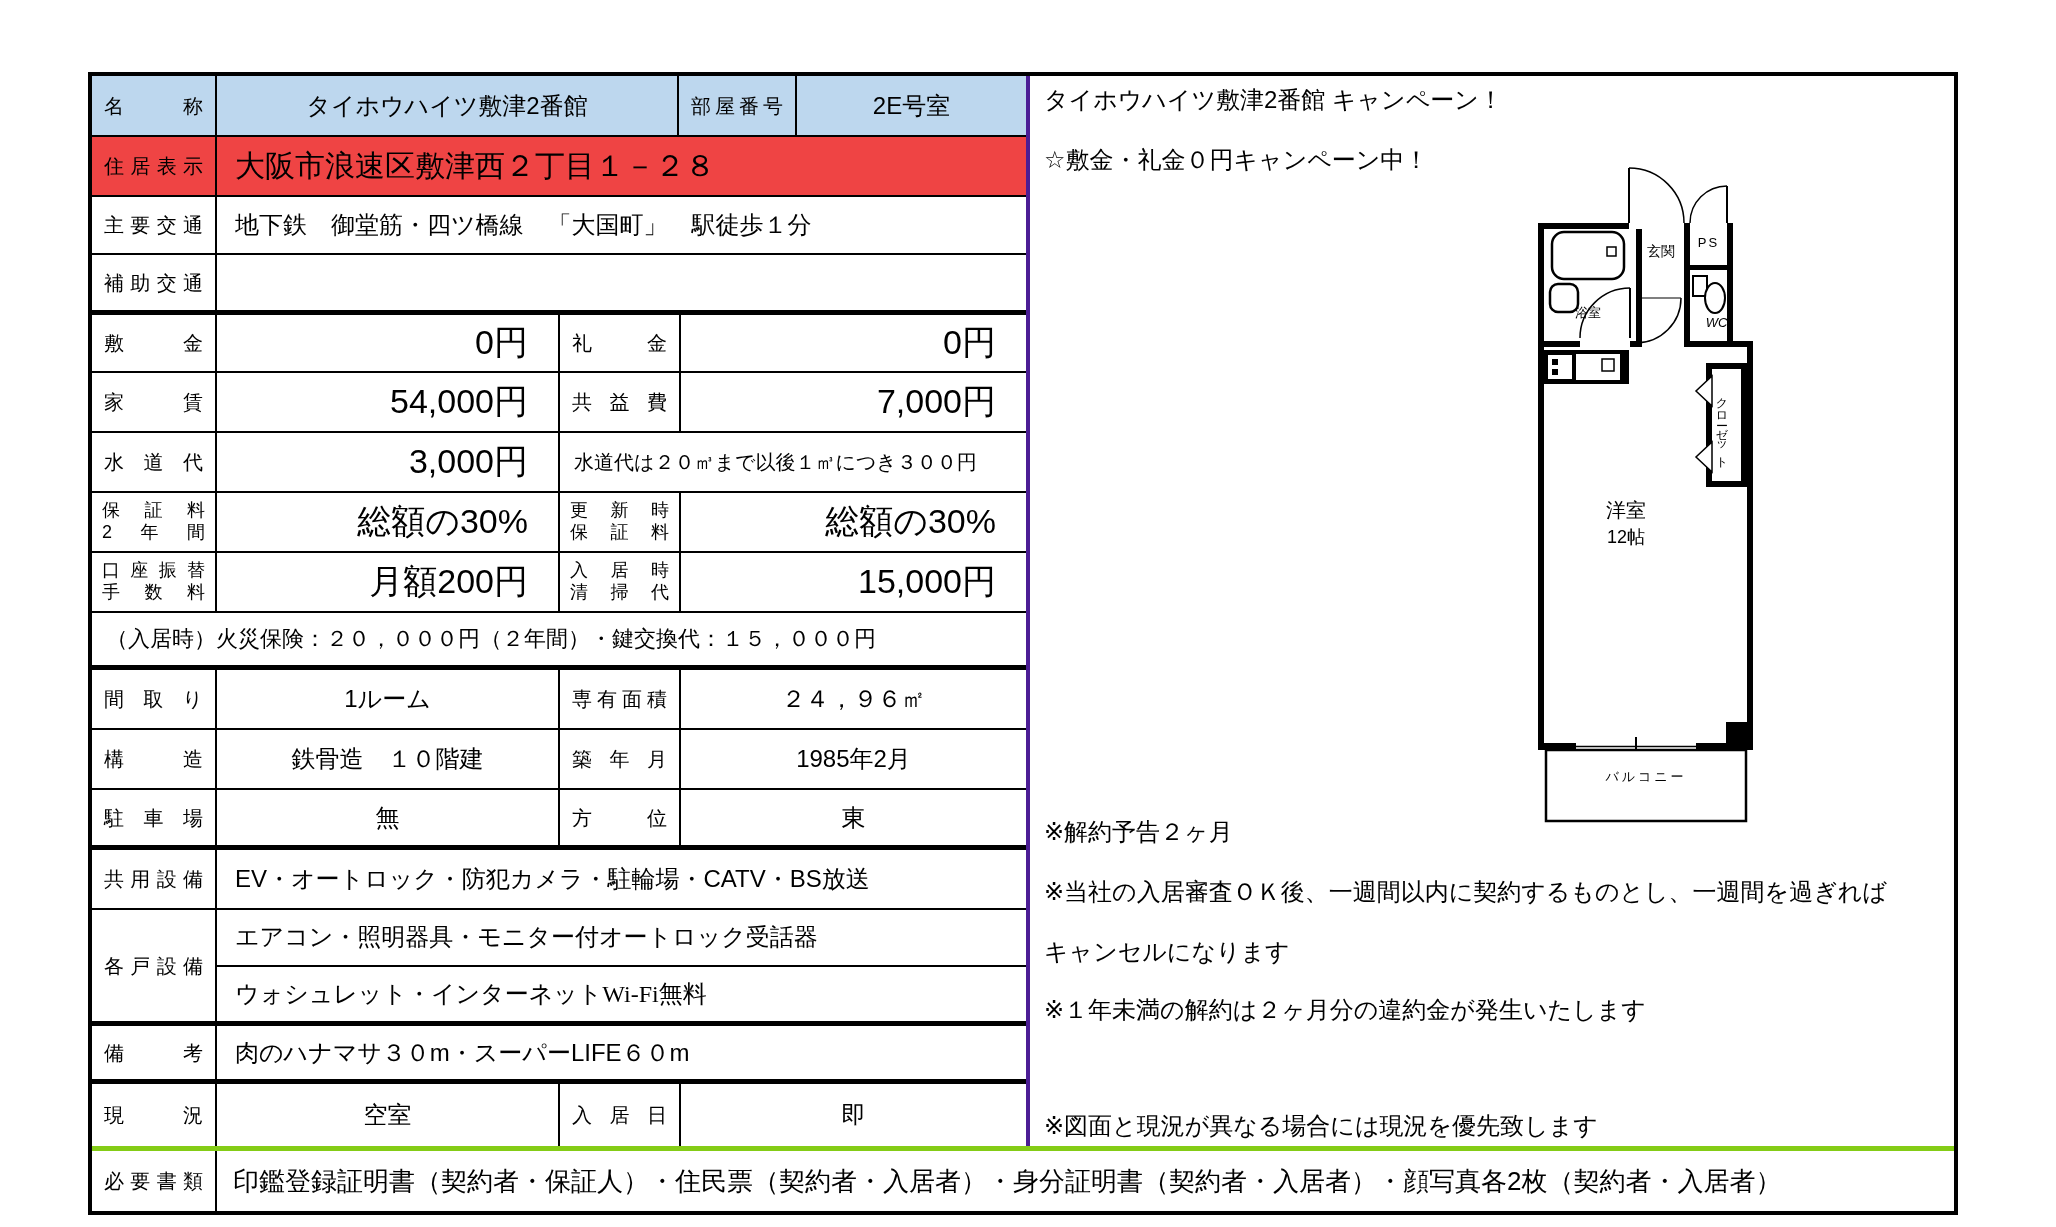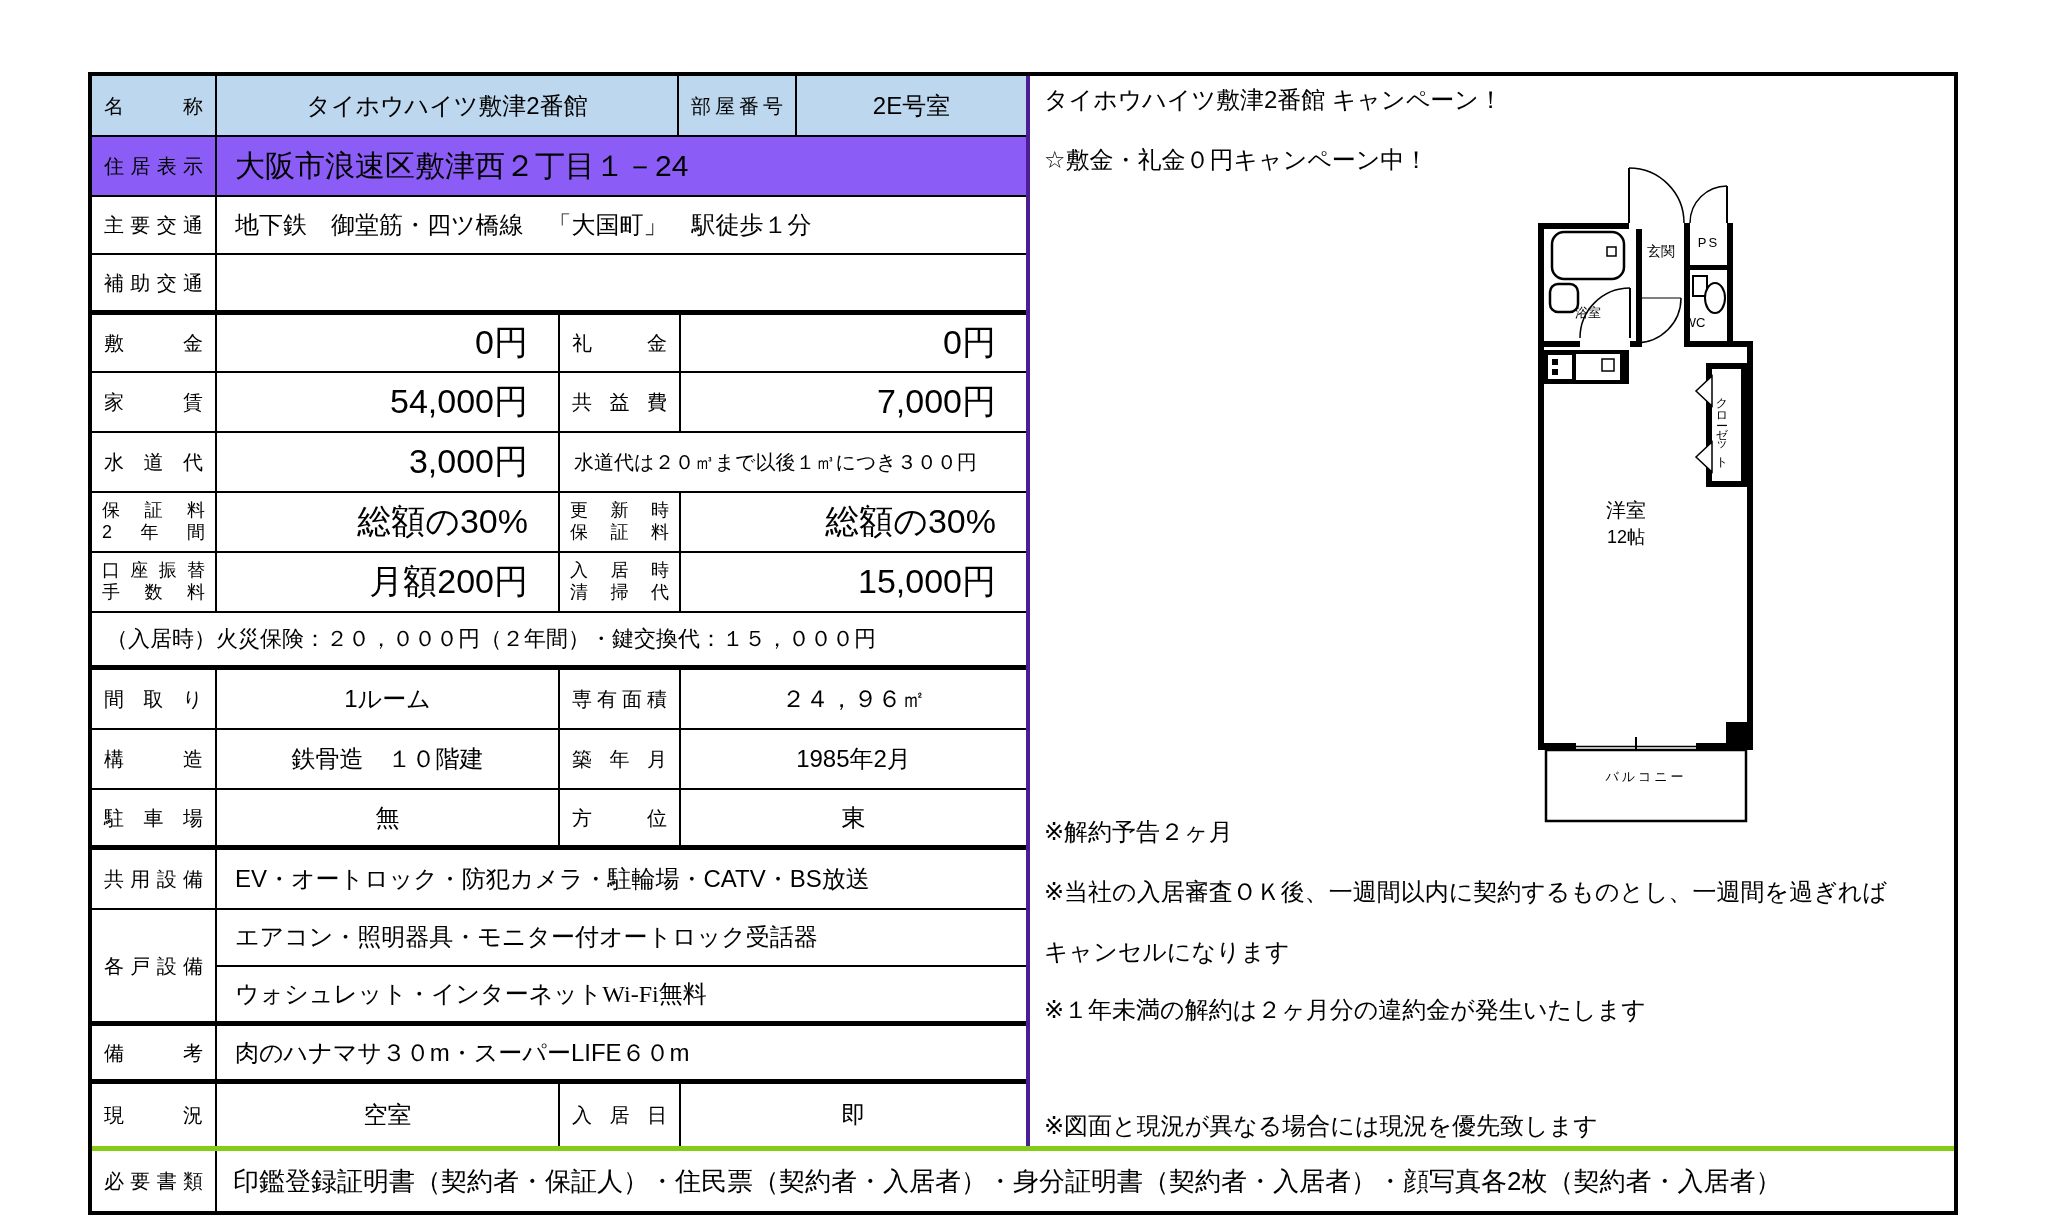--- a/index.html
+++ b/index.html
@@ -31,21 +31,21 @@
   .lbl{display:block;width:100%;padding:0 12px;box-sizing:border-box;font-size:20px;line-height:1.2;
        text-align:justify;text-align-last:justify;white-space:pre-line;}
   .lbl.sm{font-size:18px;padding:0 10px;}
   .big{font-size:32px;}
   .money{justify-content:flex-end;padding-right:30px;font-size:34px;}
   .ctr{justify-content:center;font-size:24px;}
   .lft{padding-left:18px;font-size:24px;}
   .note-sm{padding-left:14px;font-size:20px;}
   .fullnote{padding-left:14px;font-size:22px;}
   .blue{background:#bdd7ee;}
-  .gray{background:#8b5cf6;}
+  .gray{background:#ef4444;}
   .stack{flex:1;display:flex;flex-direction:column;}
   .sub{flex:1;border-bottom:2px solid #000;display:flex;align-items:center;padding-left:18px;font-size:24px;box-sizing:border-box;font-family:Liberation Serif, serif;}
   .sub.lastsub{border-bottom:none;}
   .docsrow{flex:1;display:flex;border-top:5px solid #84cc16;box-sizing:border-box;}
   .docsrow .val{flex:1;display:flex;align-items:center;padding-left:16px;font-size:26px;}
   
   .side-text{position:absolute;left:14px;white-space:nowrap;}
   .campaign{font-size:24px;}
   .note{font-size:24px;}
   
@@ -70,21 +70,21 @@
         <div class="cell l2w">
             <span class="lbl">部屋番号</span>
           </div>
         <div class="cell v2 end ctr big">2E号室</div>
       </div>
 
       <div class="row gray" style="height:60px">
         <div class="cell l1">
             <span class="lbl">住居表示</span>
           </div>
-        <div class="cell v2 end lft" style="font-size:30px">大阪市浪速区敷津西２丁目１－24</div>
+        <div class="cell v2 end lft" style="font-size:30px">大阪市浪速区敷津西２丁目１－２８</div>
       </div>
 
       <div class="row" style="height:58px">
         <div class="cell l1">
             <span class="lbl">主要交通</span>
           </div>
         <div class="cell v2 end lft">地下鉄　御堂筋・四ツ橋線　「大国町」　駅徒歩１分</div>
       </div>
 
       <div class="row thick" style="height:60px">
@@ -299,21 +299,21 @@
             <line x1="104" y1="138" x2="143" y2="138" stroke-width="1.2"></line>
             <path d="M 143 138 A 45 45 0 0 1 98 183" stroke-width="1.5"></path>
             <line x1="92" y1="128" x2="92" y2="178" stroke-width="2"></line>
             <path d="M 92 128 A 50 50 0 0 0 42 178" stroke-width="1.5"></path>
           </g>
         </svg>
 
         <div class="fp-label" style="left:8px;top:146px;width:84px;">浴室</div>
         <div class="fp-label" style="left:100px;top:84px;width:46px;font-size:14px;">玄関</div>
         <div class="fp-label" style="left:152px;top:76px;width:37px;letter-spacing:2px;">PS</div>
-        <div class="fp-label" style="left:138px;top:156px;width:37px;">WC</div>
+        <div class="fp-label" style="left:160px;top:156px;width:37px;font-style:italic;">WC</div>
         <div class="fp-label fp-vert" style="left:178px;top:214px;height:104px;font-size:12px;">クローゼット</div>
         <div class="fp-label" style="left:28px;top:340px;width:120px;font-size:20px;">洋室</div>
         <div class="fp-label" style="left:28px;top:368px;width:120px;font-size:18px;">12帖</div>
         <div class="fp-label" style="left:8px;top:610px;width:200px;letter-spacing:3px;">バルコニー</div>
       </div>
     </div>
   </div>
 
   <div class="docsrow">
     <div class="cell l1">

